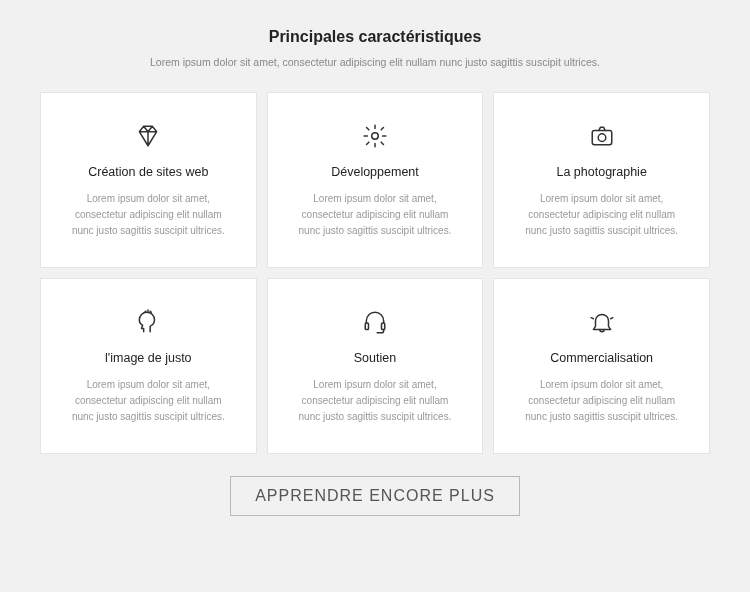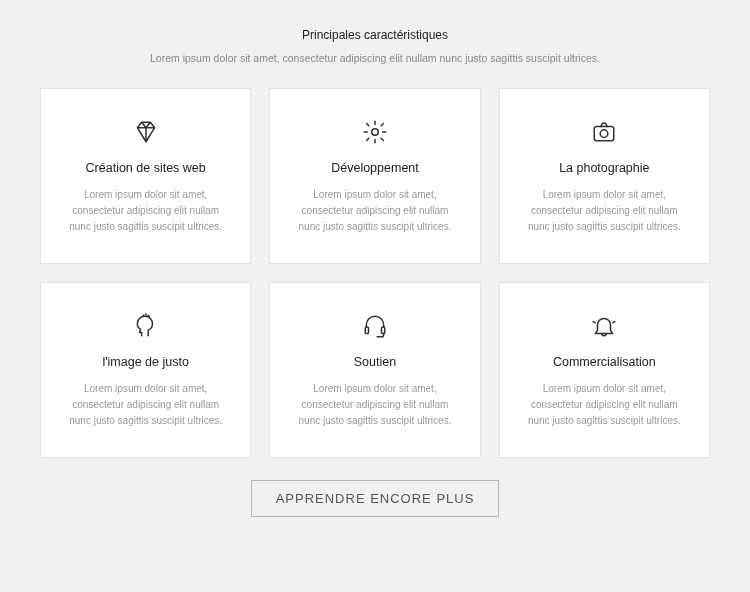--- a/index.html
+++ b/index.html
@@ -6,34 +6,34 @@
     body {
       width: 750px;
       height: 592px;
       background: #f1f1f1;
       font-family: -apple-system, BlinkMacSystemFont, "Segoe UI", Arial, sans-serif;
       padding: 28px 40px 24px;
       color: #222;
     }
     .page-title {
       text-align: center;
-      font-size: 12px;
-      font-weight: 400;
+      font-size: 16px;
+      font-weight: 700;
       margin-bottom: 10px;
     }
     .page-subtitle {
       text-align: center;
       font-size: 10.5px;
       color: #888;
       margin-bottom: 24px;
     }
     .grid {
       display: grid;
       grid-template-columns: repeat(3, 1fr);
-      gap: 18px;
+      gap: 10px;
       margin-bottom: 22px;
     }
     .card {
       background: #fff;
       border: 1px solid #e4e4e4;
       text-align: center;
       padding: 30px 22px 28px;
       display: flex;
       flex-direction: column;
       align-items: center;
@@ -65,21 +65,21 @@
       line-height: 1.6;
       color: #999;
     }
     .cta-wrap {
       text-align: center;
     }
     .cta {
       display: inline-block;
       border: 1px solid #b8b8b8;
       background: transparent;
-      font-size: 13px;
+      font-size: 16px;
       letter-spacing: 1px;
       color: #555;
       padding: 10px 24px;
       cursor: pointer;
       font-family: inherit;
     }
   </style>
 </head>
 <body>
 

